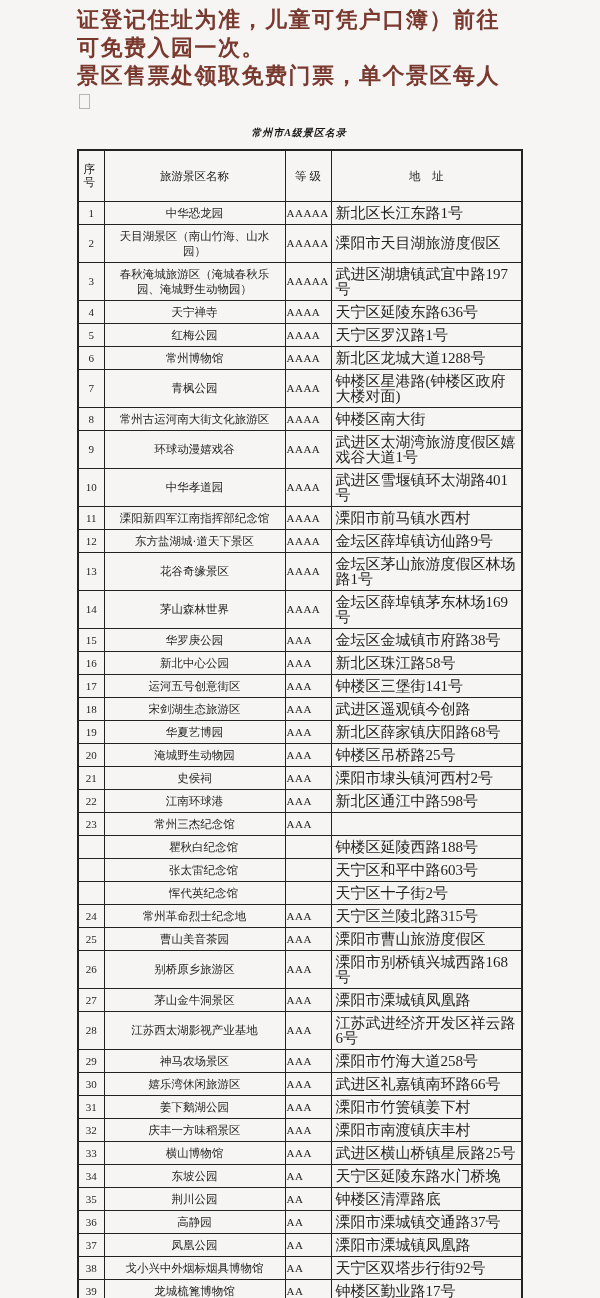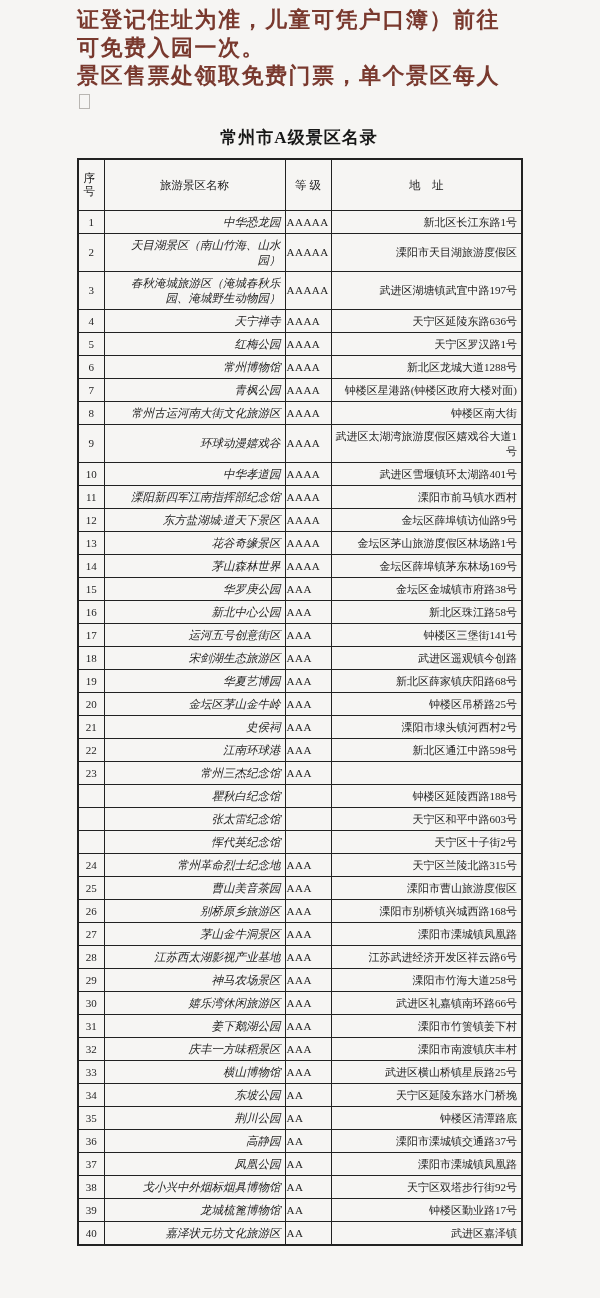--- a/index.html
+++ b/index.html
@@ -29,23 +29,24 @@
     width:9px;height:13px;
     border:1px solid #b9b6b2;
     margin:4px 0 0 2px;
     background:transparent;
   }
 
   .table-title{
     margin:13px 0 9px 0;
     text-align:center;
     font-weight:700;
-    font-size:17px;
+    font-size:10px;
     color:#171717;
     letter-spacing:1px;
+    font-style:italic;
   }
 
   table.scenic{
     width:444px;
     border-collapse:collapse;
     table-layout:fixed;
     border:2px solid #222;
   }
   table.scenic th, table.scenic td{
     border:1px solid #222;
@@ -61,23 +62,23 @@
     height:30px;
     font-size:11.5px;
     color:#222;
     text-align:center;
     padding:0;
   }
   th.h-no{line-height:13px;letter-spacing:4px;padding:10px 1px;}
 
   td{font-size:11.5px;line-height:15px;padding:3.5px 4px;}
   td.no{text-align:center;font-size:11px;padding:3.5px 1px;}
-  td.name{text-align:right;font-style:italic;}
+  td.name{text-align:center;}
   td.grade{text-align:left;font-size:11px;letter-spacing:0.5px;padding:3.5px 1px;}
-  td.addr{text-align:right;font-size:11px;}
+  td.addr{text-align:left;font-size:15px;}
   tr.subrow td.name{padding-left:22px;}
 </style>
 </head>
 <body style="background: rgb(246, 245, 243);">
 
 <div class="page">
   <div class="content">
 
     <div class="notice">
       <div class="notice-line">证登记住址为准，儿童可凭户口簿）前往</div>
@@ -214,21 +215,21 @@
             <td class="addr">武进区遥观镇今创路</td>
           </tr>
           <tr>
             <td class="no">19</td>
             <td class="name">华夏艺博园</td>
             <td class="grade">AAA</td>
             <td class="addr">新北区薛家镇庆阳路68号</td>
           </tr>
           <tr>
             <td class="no">20</td>
-            <td class="name">金坛区茅山金牛岭</td>
+            <td class="name">淹城野生动物园</td>
             <td class="grade">AAA</td>
             <td class="addr">钟楼区吊桥路25号</td>
           </tr>
           <tr>
             <td class="no">21</td>
             <td class="name">史侯祠</td>
             <td class="grade">AAA</td>
             <td class="addr">溧阳市埭头镇河西村2号</td>
           </tr>
           <tr>

